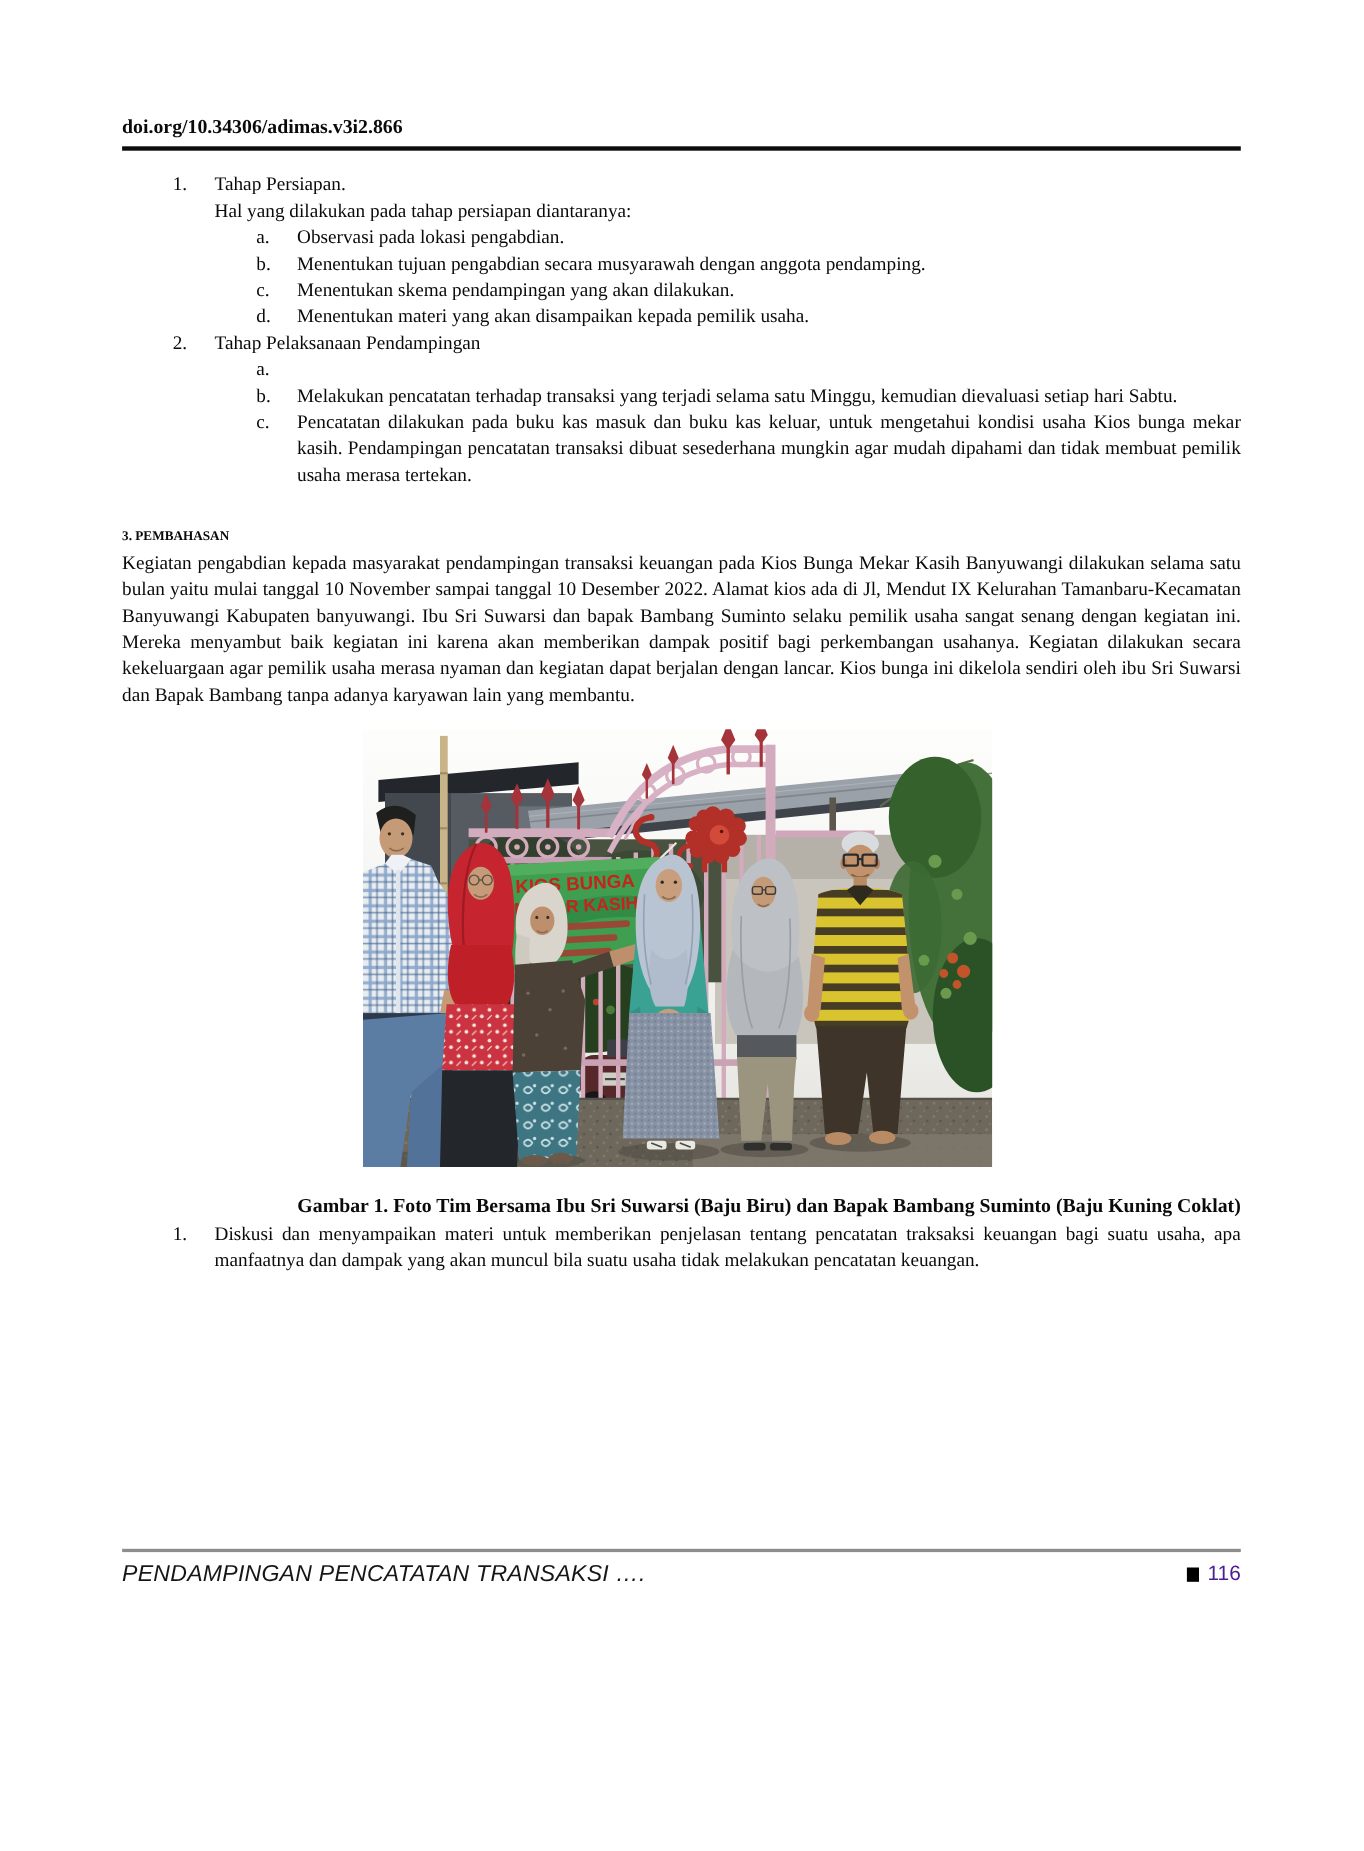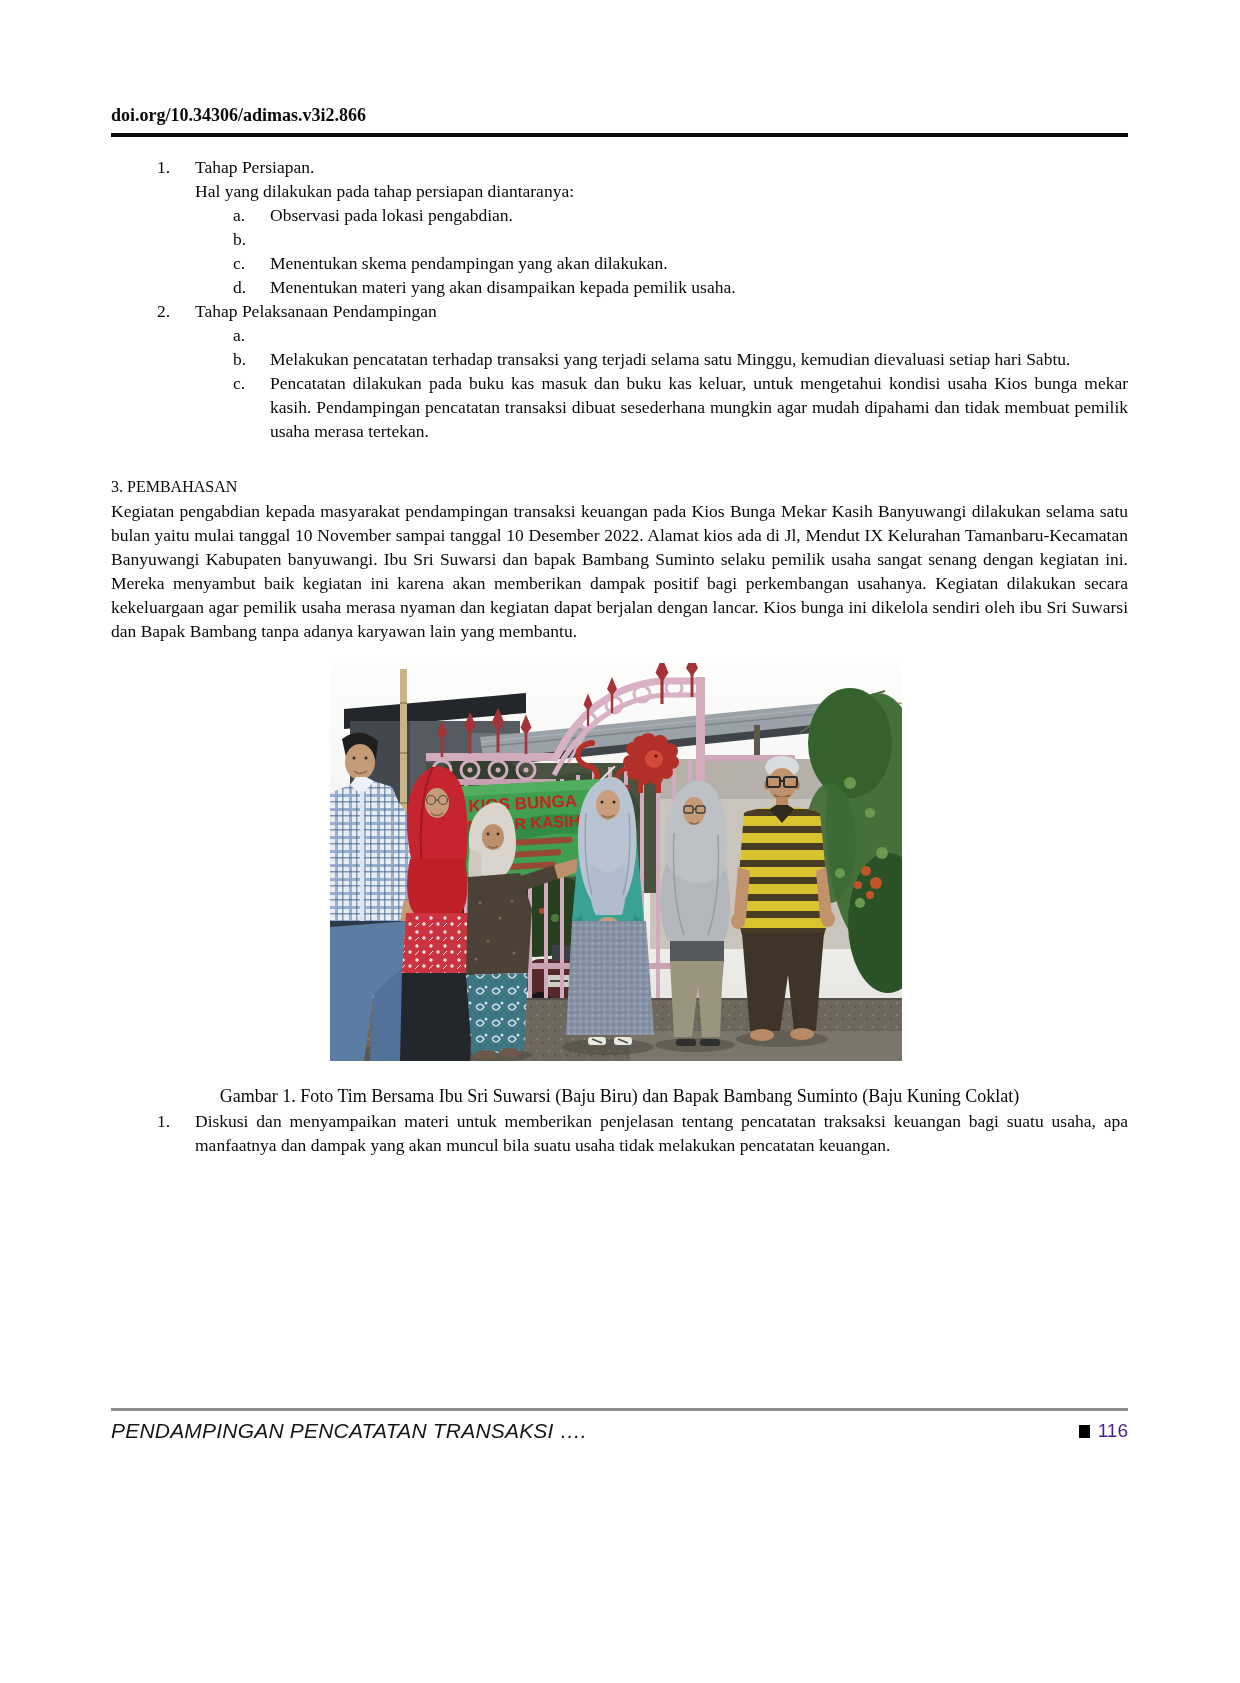--- a/index.html
+++ b/index.html
@@ -15,25 +15,25 @@
   .rule { margin-top:7px; height:4px; background:#0c0c0c; }
   .stages { margin-top:18px; }
   .lrow { display:flex; }
   .l1 { padding-left:46px; }
   .l1 .num { flex:0 0 38px; }
   .lcont { padding-left:84px; }
   .l2 { padding-left:122px; }
   .l2 .num { flex:0 0 37px; }
   .ltext { flex:1 1 auto; }
   .just { text-align:justify; }
-  .h-pembahasan { margin-top:32px; font-size:16px; font-weight:normal; line-height:24px; }
+  .h-pembahasan { margin-top:32px; font-size:12px; font-weight:bold; line-height:24px; }
   .body-par { }
   .photo-wrap { display:block; margin:20px 0 0 219px; width:572px; height:398px; }
   .photo-wrap svg { display:block; }
-  .caption { margin-top:22px; text-align:center; font-weight:normal; font-size:18px; line-height:26px; }
+  .caption { margin-top:22px; text-align:right; font-weight:bold; font-size:18px; line-height:26px; }
   .metode-intro { margin-top:40px; }
   .page-footer { position:absolute; left:111px; right:112px; top:1408px; }
   .f-rule { height:3px; background:#8d8d8d; }
   .f-row { display:flex; justify-content:space-between; align-items:center; margin-top:8px;
            font-family:"Liberation Sans","DejaVu Sans",sans-serif; }
   .f-title { font-style:italic; font-size:21px; color:#161616; letter-spacing:0.2px; }
   .f-page { display:flex; align-items:center; gap:8px; font-size:19px; color:#4c1d95; }
   .f-square { width:11px; height:13px; background:#000; display:inline-block; }
 </style>
 </head>
@@ -51,20 +51,21 @@
         <span class="ltext">Tahap Persiapan.</span>
       </div>
       <div class="lcont">Hal yang dilakukan pada tahap persiapan diantaranya:</div>
 
       <div class="lrow l2">
         <span class="num">a.</span>
         <span class="ltext">Observasi pada lokasi pengabdian.</span>
       </div>
       <div class="lrow l2">
         <span class="num">b.</span>
+        <span class="ltext">Menentukan tujuan pengabdian secara musyarawah dengan anggota pendamping.</span>
       </div>
       <div class="lrow l2">
         <span class="num">c.</span>
         <span class="ltext">Menentukan skema pendampingan yang akan dilakukan.</span>
       </div>
       <div class="lrow l2">
         <span class="num">d.</span>
         <span class="ltext">Menentukan materi yang akan disampaikan kepada pemilik usaha.</span>
       </div>
 

